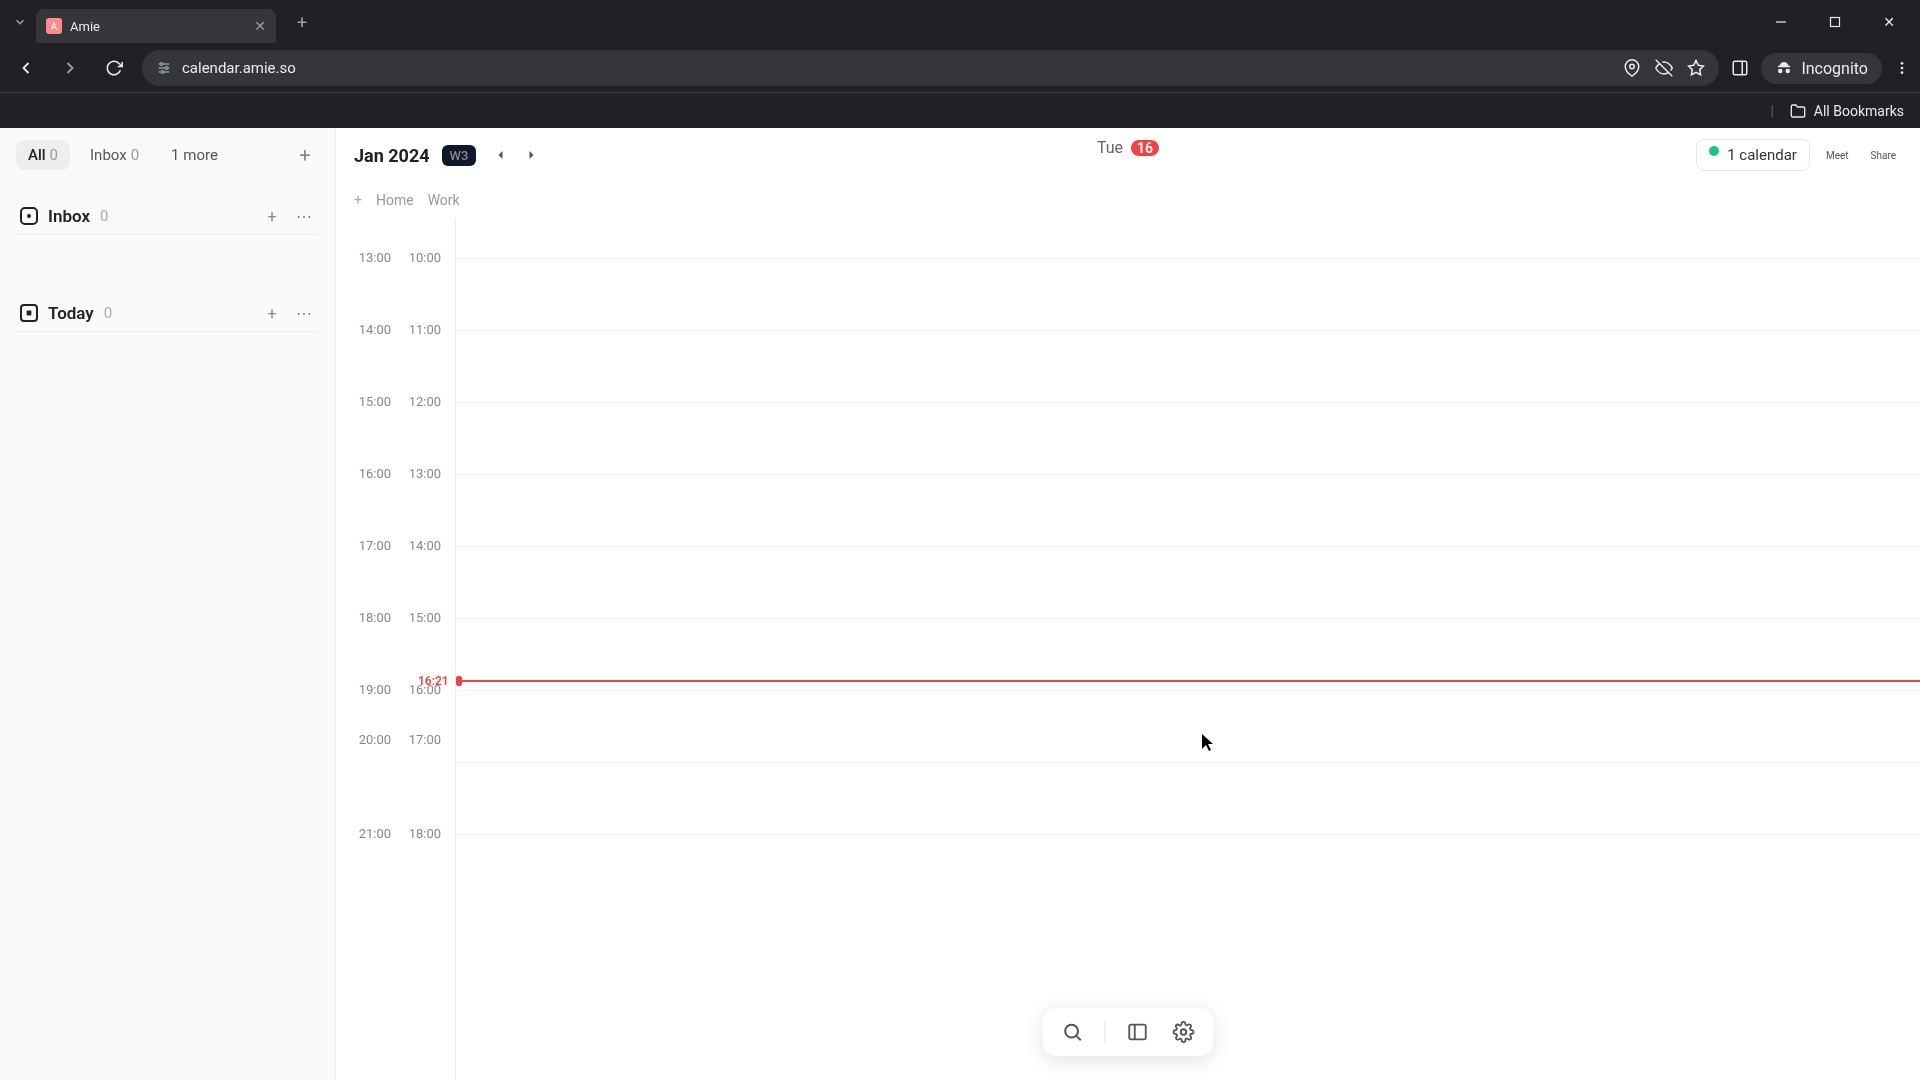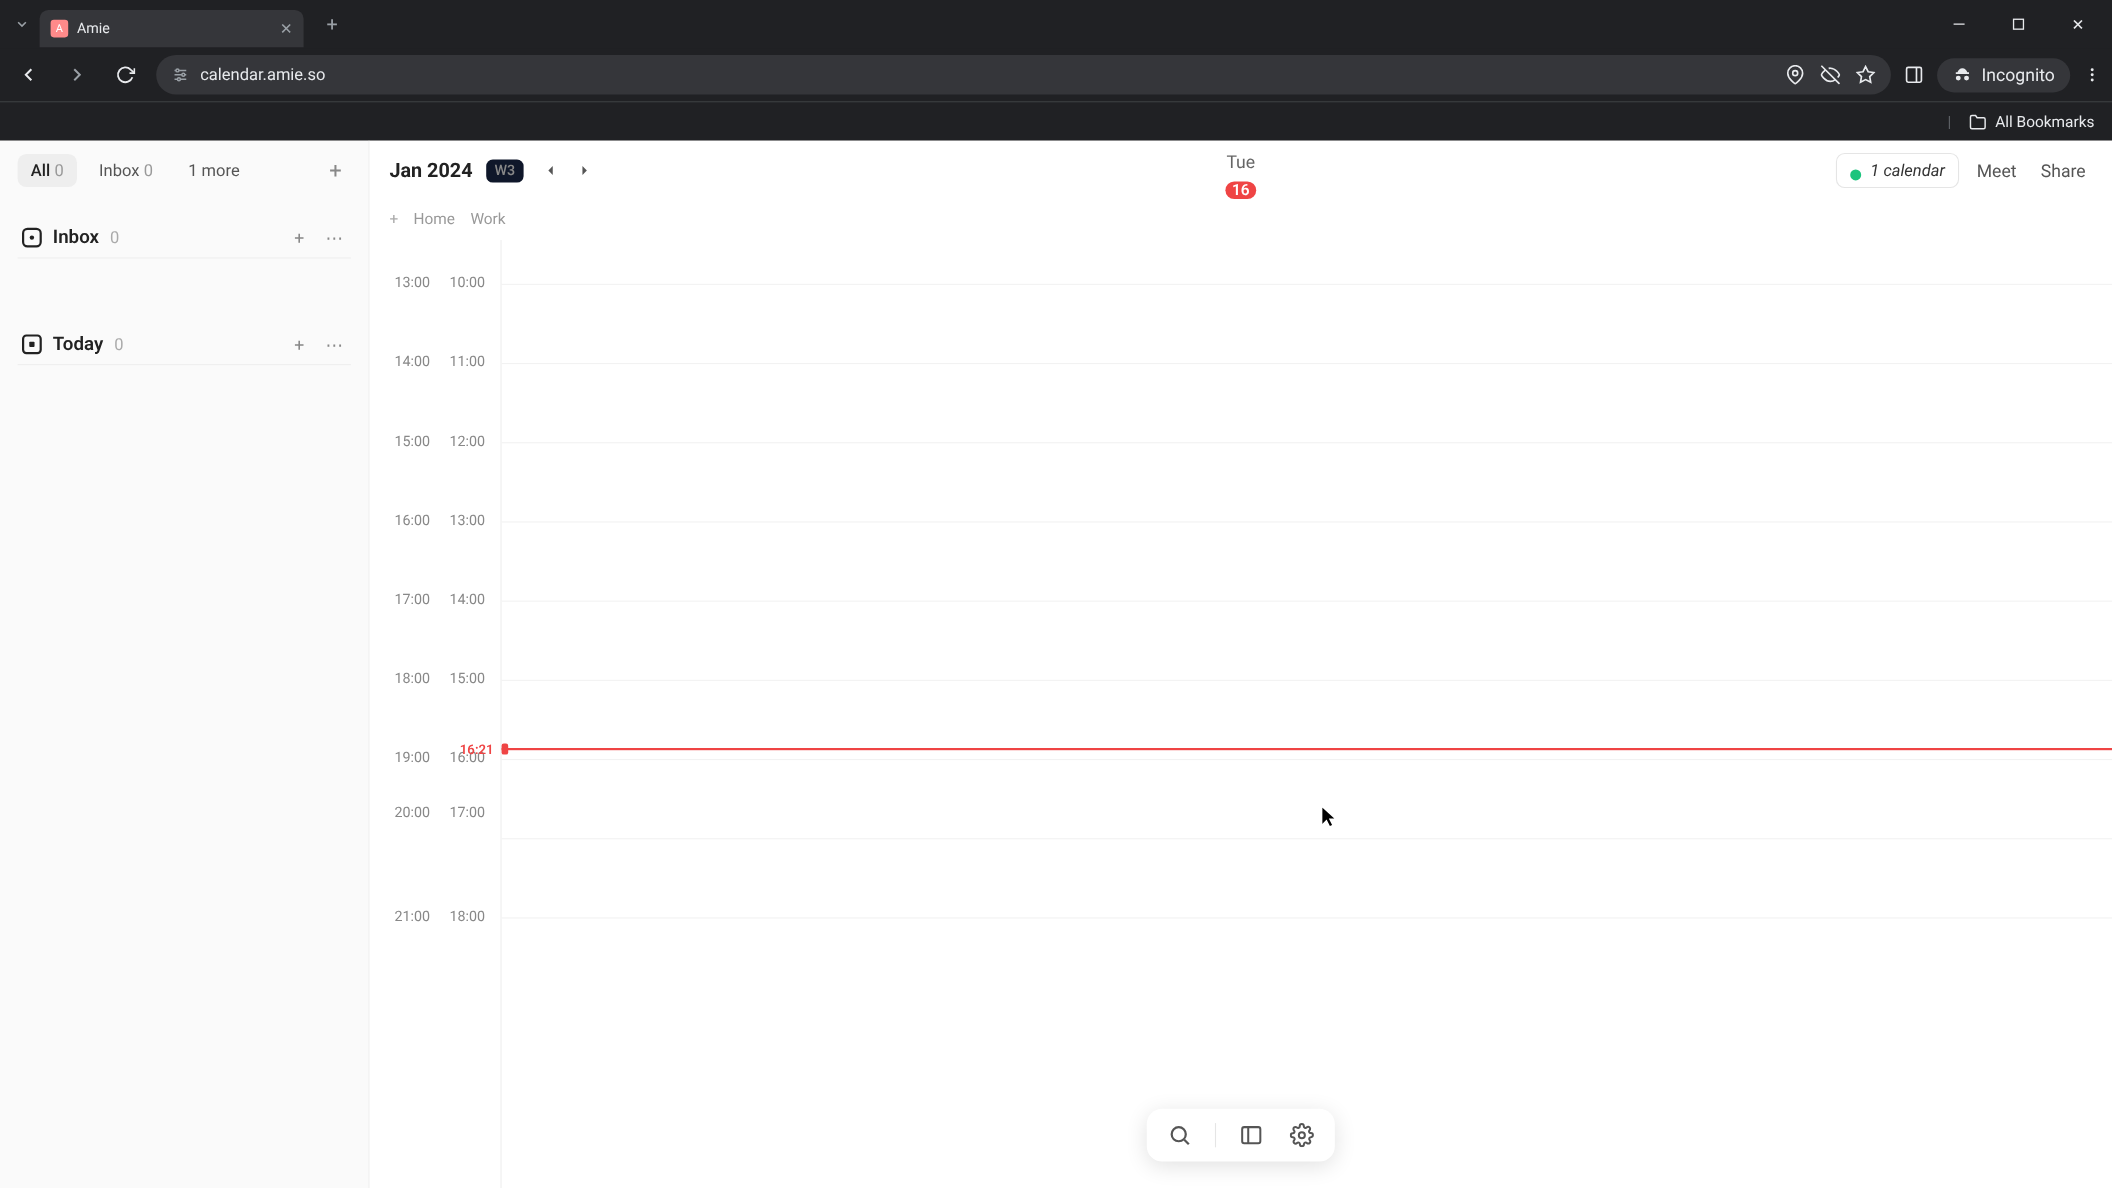--- a/index.html
+++ b/index.html
@@ -47,29 +47,29 @@
 .list-actions { margin-left:auto; display:flex; gap:10px; color:#888; }
 .list-act-btn { cursor:pointer; font-size:16px; width:22px; text-align:center; }
 
 .main { flex:1; display:flex; flex-direction:column; position:relative; background:#fff; }
 .main-header { display:flex; align-items:center; padding: 10px 18px; gap:12px; height:54px; }
 .month-title { font-size:18px; font-weight:700; color:#222; }
 .week-badge { background:#0f172a; border-radius:6px; padding:3px 8px; font-size:13px; color:#888; font-weight:500; }
 .nav-arrows { display:flex; gap:4px; }
 .arrow-btn { width:26px; height:26px; display:flex; align-items:center; justify-content:center; color:#555; cursor:pointer; }
 .header-right { margin-left:auto; display:flex; align-items:center; gap:10px; }
-.calendar-badge { border:1px solid #e5e5e5; border-radius:8px; padding:6px 12px; display:flex; align-items:flex-end; gap:8px; font-size:15px; color:#333; cursor:pointer;font-style:italic; }
+.calendar-badge { border:1px solid #e5e5e5; border-radius:8px; padding:6px 12px; display:flex; align-items:flex-start; gap:8px; font-size:15px; color:#333; cursor:pointer; }
 .dot-green { width:10px; height:10px; background:#1bc47d; border-radius:50%; }
-.text-btn { font-size:16px; color:#555; cursor:pointer; padding:4px 6px; }
+.text-btn { font-size:10px; color:#555; cursor:pointer; padding:4px 6px; }
 
 .tz-row { display:flex; align-items:center; gap:14px; padding: 2px 18px; height:36px; font-size:14px; color:#999; }
 .tz-add { color:#aaa; cursor:pointer; }
 .tz-label { cursor:pointer; }
 
-.day-header { position:absolute; left:50%; transform:translateX(-50%); top:10px; display:flex; align-items:center; gap:8px; font-size:16px;flex-direction:column; }
+.day-header { position:absolute; left:50%; transform:translateX(-50%); top:10px; display:flex; align-items:center; gap:8px; font-size:16px; }
 .day-name { color:#666; }
 .day-num { background:#ef4444; color:white; border-radius:8px; width:28px; height:16px; display:flex; align-items:center; justify-content:center; font-weight:600; font-size:14px; }
 
 .allday-row { display:flex; align-items:center; border-top:1px solid #eee; border-bottom:1px solid #eee; height:30px; }
 .allday-gutter { width:120px; display:flex; align-items:center; gap:8px; padding-left:14px; color:#999; font-size:13px; border-right:1px solid #eee; height:100%; }
 .chevron-up { cursor:pointer; }
 
 .grid-wrap { flex:1; position:relative; overflow:hidden; }
 .time-gutter { position:absolute; left:0; top:0; width:120px; height:100%; border-right:1px solid #eee; }
 .time-row { position:absolute; left:0; width:100%; display:flex; justify-content:flex-end; gap:12px; padding-right:14px; font-size:13px; color:#888; }

